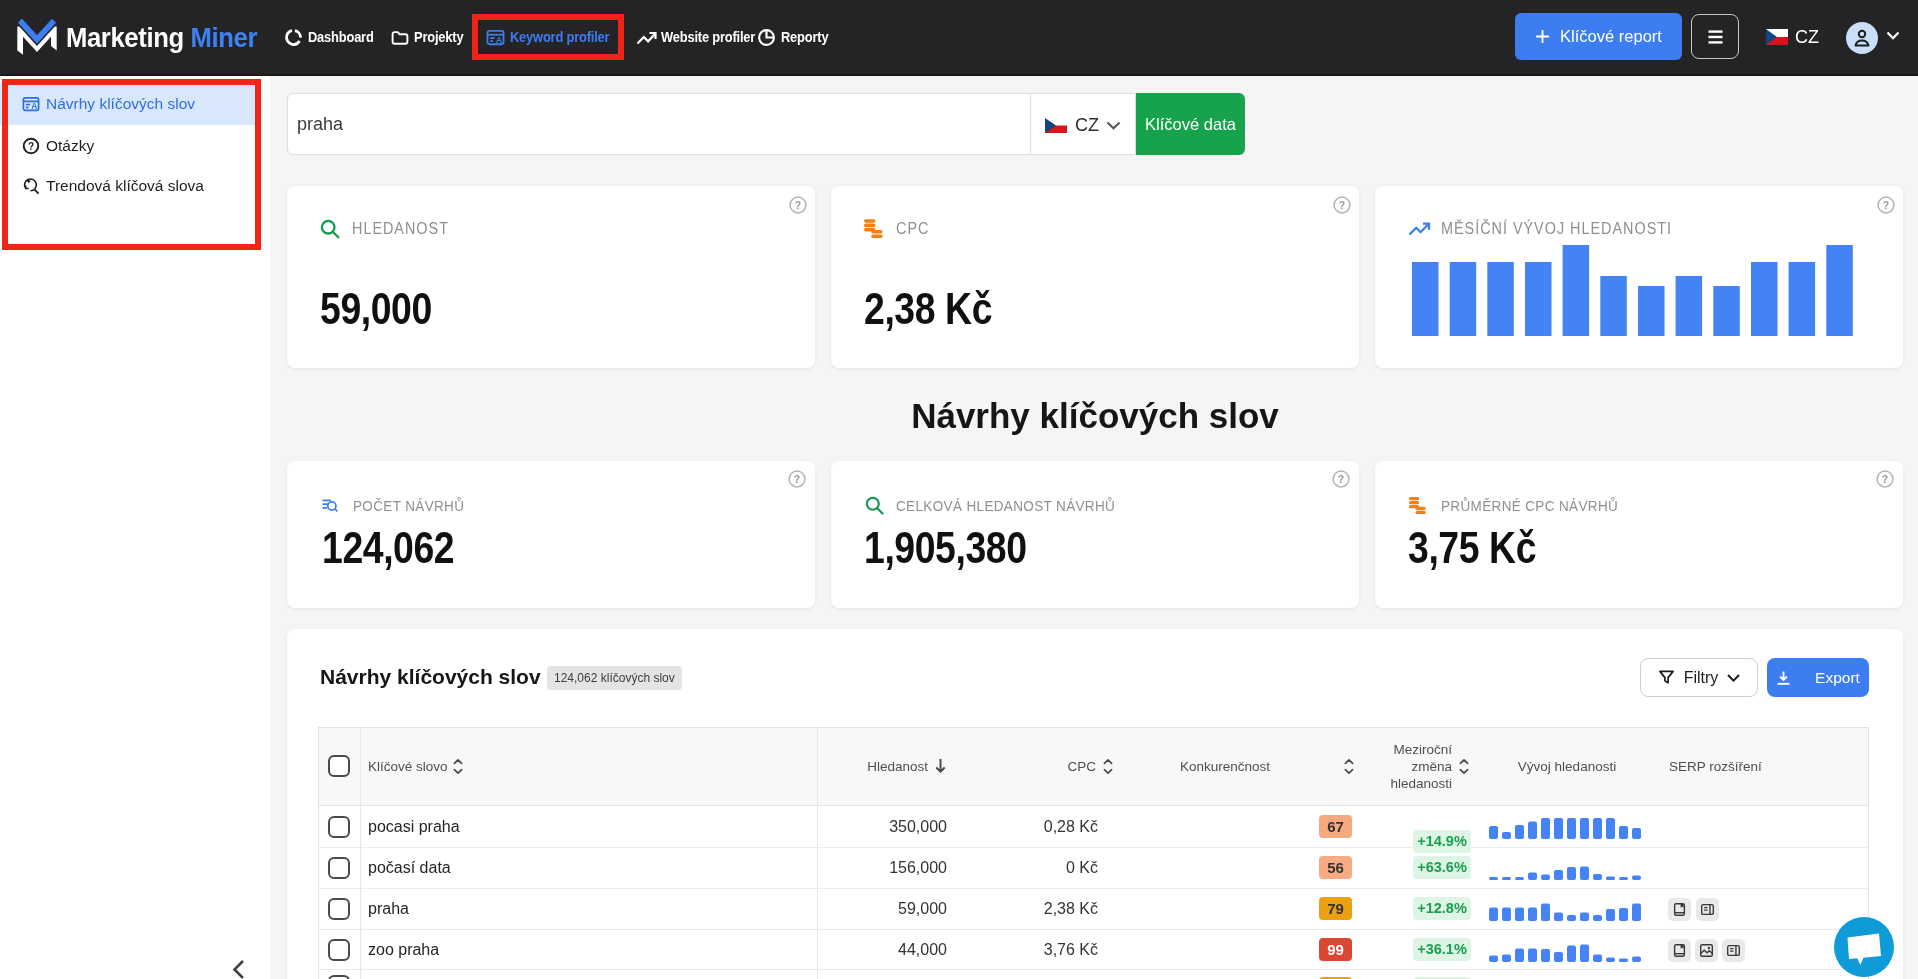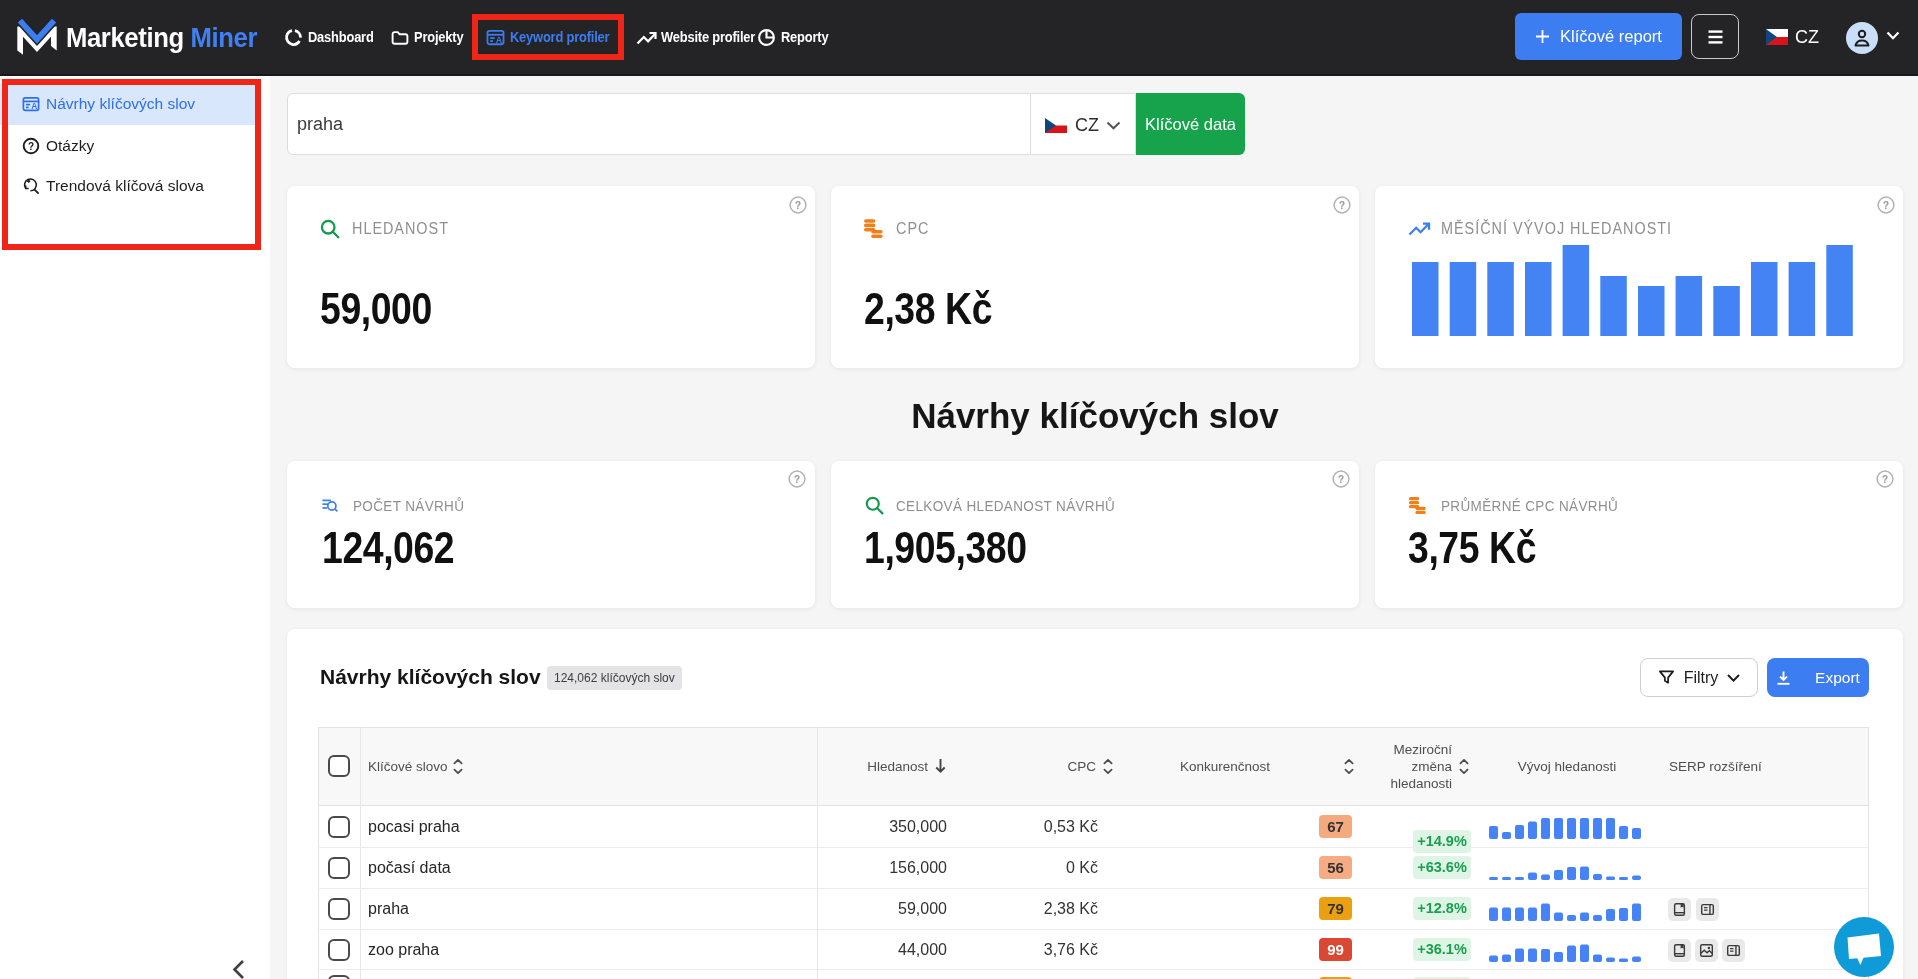--- a/index.html
+++ b/index.html
@@ -331,21 +331,21 @@
 <div class="vline" style="left:360px;top:727px;height:252px"></div>
 <div class="vline" style="left:817px;top:727px;height:252px"></div>
 <div class="hline" style="left:318px;top:847px;width:1551px"></div>
 <div class="hline" style="left:318px;top:888px;width:1551px"></div>
 <div class="hline" style="left:318px;top:929px;width:1551px"></div>
 <div class="hline" style="left:318px;top:969px;width:1551px"></div>
 
 <div class="abs" style="left:328px;top:816px;width:22px;height:22px;border:2px solid #4a4a4a;border-radius:6px;box-sizing:border-box"></div>
 <div class="abs rowtx" style="left:368px;top:818px">pocasi praha</div>
 <div class="abs numtx" style="left:760px;top:818px;width:187px;text-align:right">350,000</div>
-<div class="abs numtx" style="left:960px;top:818px;width:138px;text-align:right">0,53 Kč</div>
+<div class="abs numtx" style="left:960px;top:818px;width:138px;text-align:right">0,28 Kč</div>
 <div class="badge" style="left:1319px;top:815px;background:#f5a97f">67</div>
 <div class="gbadge" style="left:1413px;top:830px">+14.9%</div>
 <svg class="abs" style="left:1489px;top:817px" width="156" height="22" viewBox="0 0 156 22">
       <g fill="#4684f6">
         <rect x="0" y="9" width="9" height="13" rx="2"></rect>
         <rect x="13" y="15" width="9" height="7" rx="2"></rect>
         <rect x="26" y="8" width="9" height="14" rx="2"></rect>
         <rect x="39" y="4.5" width="9" height="17.5" rx="2"></rect>
         <rect x="52" y="1" width="9" height="21" rx="2"></rect>
         <rect x="65" y="1" width="9" height="21" rx="2"></rect>

